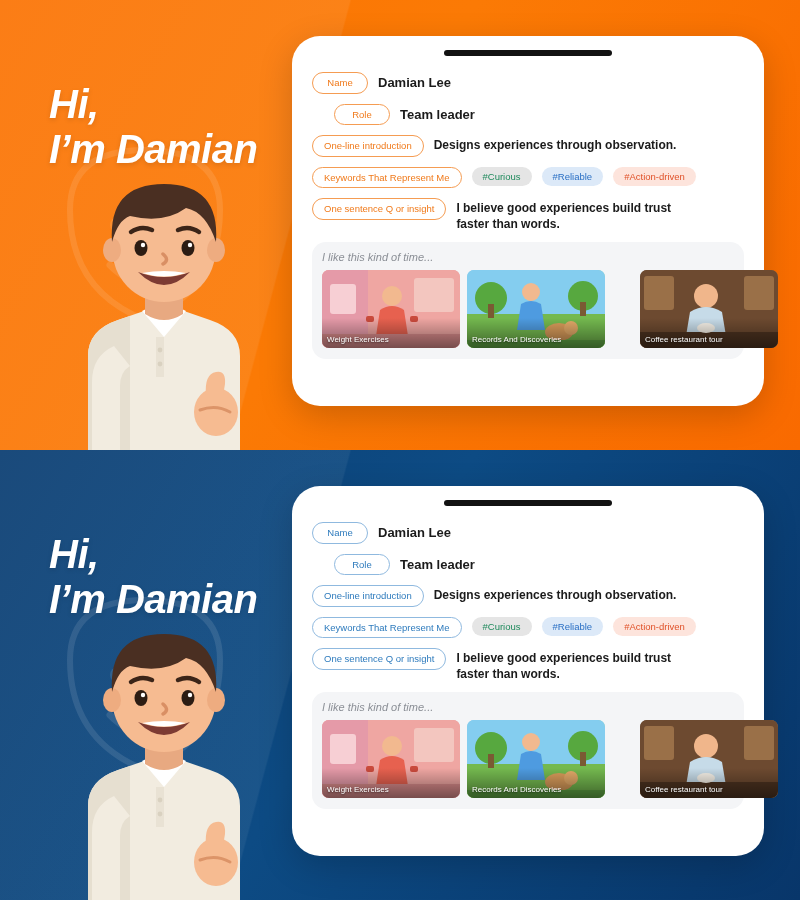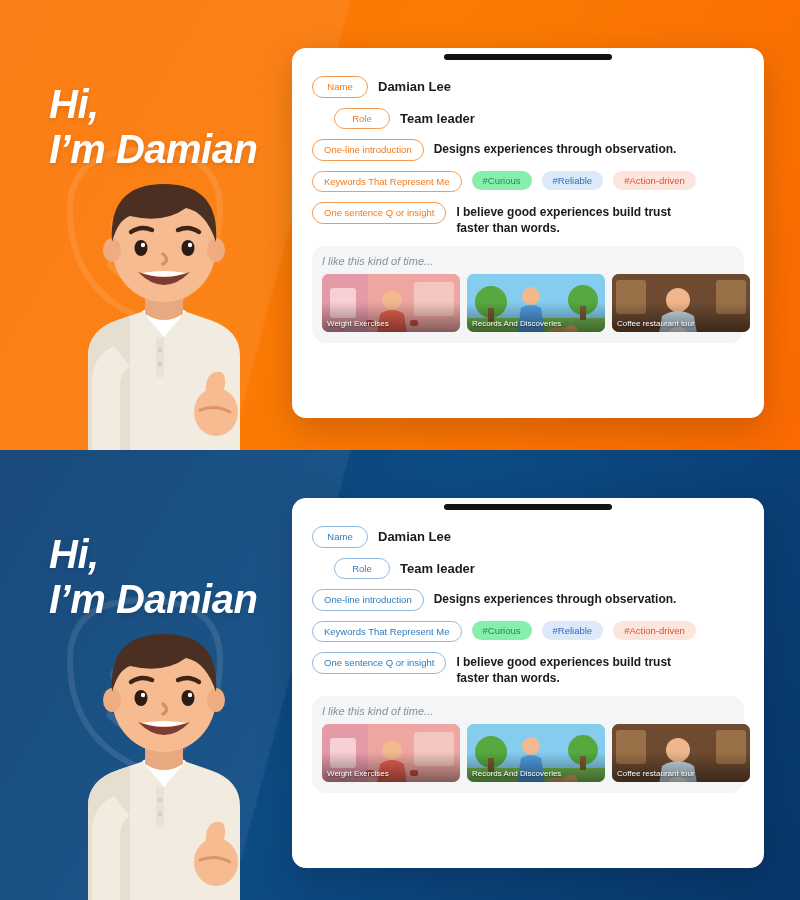--- a/index.html
+++ b/index.html
@@ -66,28 +66,28 @@
     bottom: 0;
     width: 270px;
     height: 300px;
     z-index: 3;
   }
 
   
   .card {
     position: absolute;
     left: 292px;
-    top: 48px;
+    top: 36px;
     width: 472px;
     height: 370px;
     background: #ffffff;
-    border-radius: 14px;
+    border-radius: 28px;
     box-shadow: 0 10px 34px rgba(0,0,0,0.18);
     z-index: 5;
-    padding: 2px 20px 16px 20px;
+    padding: 10px 20px 16px 20px;
   }
   .card-handle {
     width: 168px;
     height: 6px;
     border-radius: 4px;
     background: #121212;
     margin: 4px auto 16px auto;
   }
 
   .row {
@@ -139,21 +139,21 @@
 
   .tag {
     display: inline-flex;
     align-items: center;
     border-radius: 999px;
     font-size: 9.5px;
     padding: 5px 11px;
     line-height: 1;
     white-space: nowrap;
   }
-  .tag-curious  { background: #86efac; color: #1f8a5c; }
+  .tag-curious  { background: #e5e5e5; color: #1f8a5c; }
   .tag-reliable { background: #dce9f8; color: #2a6fc4; }
   .tag-action   { background: #fde4dc; color: #e0522a; text-align: right; }
 
   
   .gallery {
     margin-top: 10px;
     background: #f4f5f7;
     border-radius: 14px;
     padding: 9px 10px 11px 10px;
   }
@@ -163,21 +163,21 @@
     color: #8b8f96;
     margin-bottom: 7px;
   }
   .thumbs {
     display: flex;
     gap: 7px;
   }
   .thumb {
     position: relative;
     width: 138px;
-    height: 58px;
+    height: 78px;
     border-radius: 7px;
     overflow: hidden;
     flex: none;
   }
   .thumb-caption {
     position: absolute;
     left: 5px;
     bottom: 4px;
     color: #ffffff;
     font-size: 8px;
@@ -186,21 +186,21 @@
   }
   .thumb-shade {
     position: absolute;
     left: 0; right: 0; bottom: 0;
     height: 30px;
     background: linear-gradient(to top, rgba(0,0,0,0.45), rgba(0,0,0,0));
     z-index: 2;
   }
   .t1 { background: linear-gradient(150deg,#f7b2a0 0%, #ef8d8d 40%, #e8b7c6 100%); }
   .t2 { background: linear-gradient(170deg,#7ec8ef 0%, #9fdc7a 55%, #5aa84a 100%); }
-  .t3 { background: linear-gradient(160deg,#6b4a33 0%, #a97b50 55%, #d8b184 100%); }
+  .t3 { background: linear-gradient(160deg,#6b4a33 0%, #a97b50 55%, #d8b184 100%); margin-left: 28px; }
 
   .thumb svg { position: absolute; inset: 0; }
 </style>
 </head>
 <body>
 
 <div class="panel panel-orange">
   <div class="wedge"></div>
 
   <svg class="ghost" viewBox="0 0 230 240">

